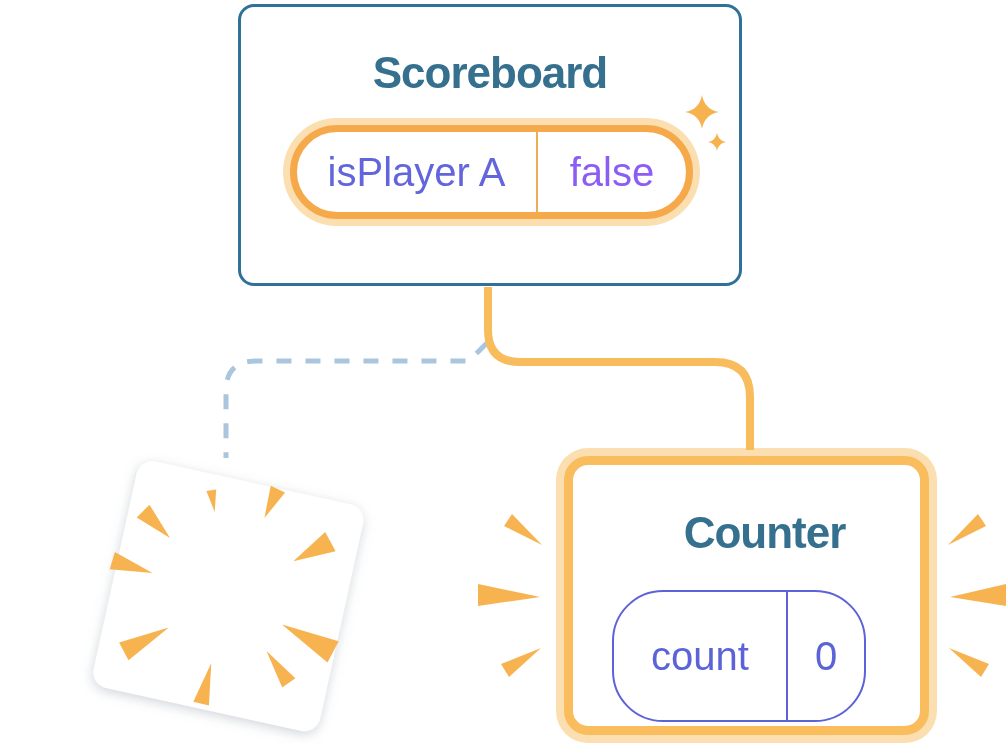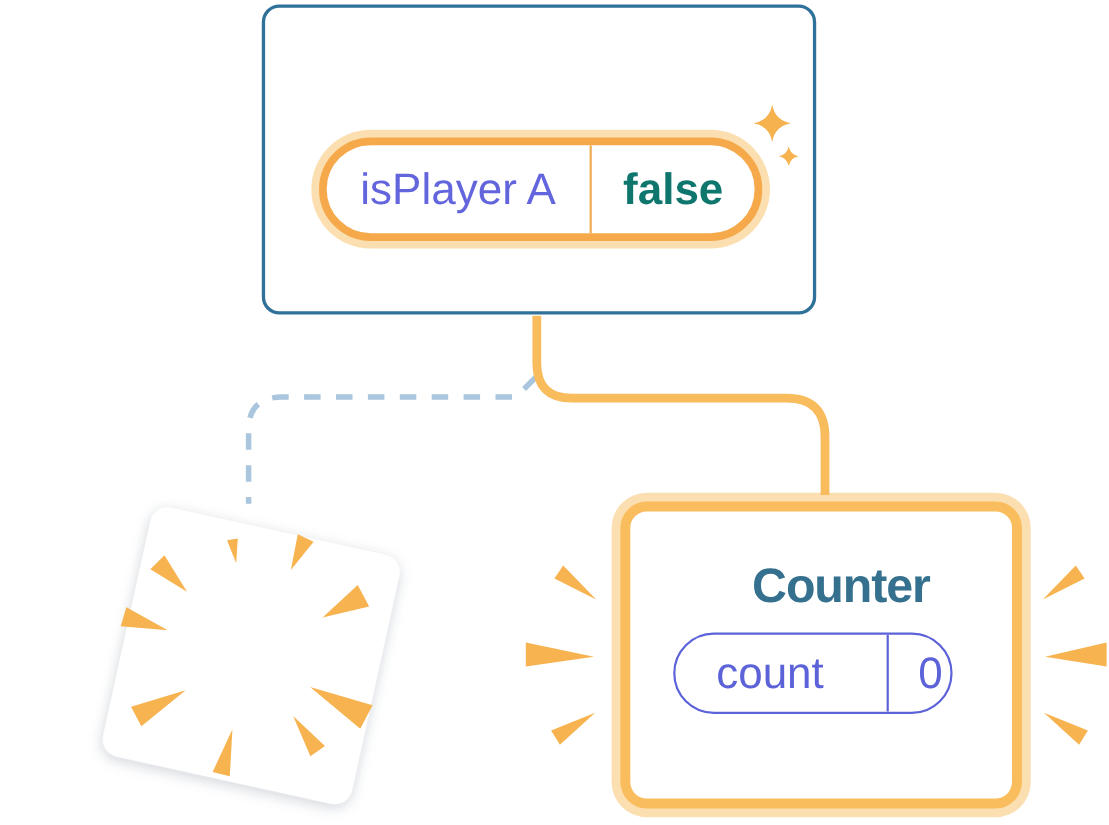--- a/index.html
+++ b/index.html
@@ -29,43 +29,44 @@
   .pill{
     position:absolute;box-sizing:border-box;background:#fff;
     display:flex;align-items:stretch;overflow:hidden;
   }
   .scoreboard-pill{
     left:49px;top:118px;width:403px;height:94px;
     border:7px solid #F5A94B;border-radius:60px;
     box-shadow:0 0 0 7px #FBDFB0;
   }
   .counter-pill{
-    left:39px;top:110px;width:254px;height:74px;
-    border:2px solid #5C63D8;border-radius:51px;gap:20px;
+    left:39px;top:125px;width:254px;height:132px;
+    border:2px solid #5C63D8;border-radius:51px;
   }
   .pill-section{
     display:flex;align-items:center;justify-content:center;
     font-size:40px;line-height:1;
   }
   .scoreboard-pill .pill-key{width:239px;flex:none;color:#6365DC;}
   .scoreboard-pill .pill-divider{width:2px;flex:none;background:#F0AC55;}
-  .scoreboard-pill .pill-value{flex:1;color:#0f766e;font-weight:700;}
+  .scoreboard-pill .pill-value{flex:1;color:#8b5cf6;font-weight:400;}
   .counter-pill .pill-key{width:172px;flex:none;color:#5C63D8;}
   .counter-pill .pill-divider{width:2px;flex:none;background:#5C63D8;}
   .counter-pill .pill-value{flex:1;color:#5C63D8;}
   .deco{
     position:absolute;left:0;top:0;z-index:2;pointer-events:none;
   }
 </style>
 </head>
 <body>
 
 <div class="stage">
 
   <div class="card scoreboard-card">
+    <div class="card-title">Scoreboard</div>
     <div class="pill scoreboard-pill">
       <div class="pill-section pill-key">isPlayer A</div>
       <div class="pill-divider"></div>
       <div class="pill-section pill-value">false</div>
     </div>
   </div>
 
   <div class="card counter-card">
     <div class="card-title">Counter</div>
     <div class="pill counter-pill">

